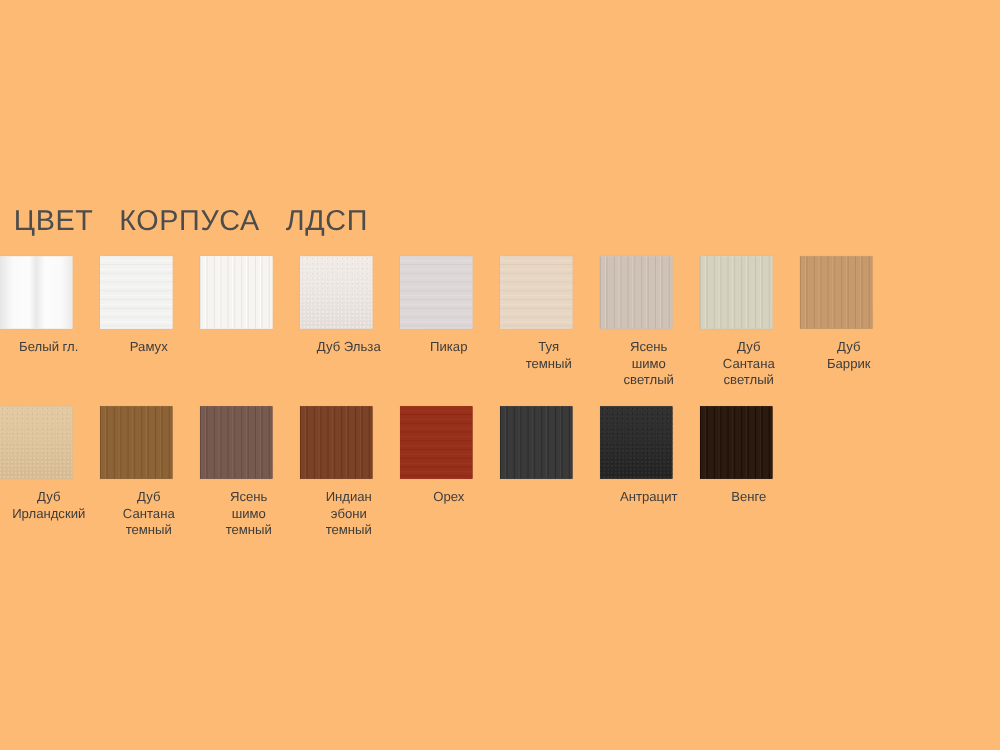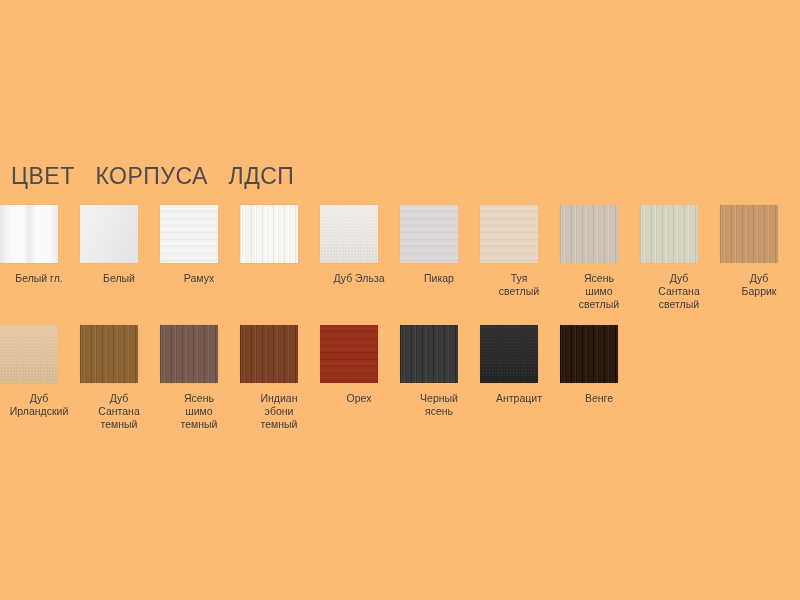--- a/index.html
+++ b/index.html
@@ -81,26 +81,20 @@
 
   <div class="grid">
     <div class="row row1">
         <div class="cell">
           <div class="swatch" style="background-color: rgb(244, 244, 244);">
             <div class="tex" style="background-image: linear-gradient(90deg, rgb(230, 230, 230) 0%, rgb(250, 250, 250) 18%, rgb(252, 252, 252) 40%, rgb(232, 232, 232) 50%, rgb(252, 252, 252) 62%, rgb(250, 250, 250) 85%, rgb(234, 234, 234) 100%); background-size: 100% 100%;"></div>
           </div>
           <div class="label">Белый  гл.</div>
         </div>
         <div class="cell">
-          <div class="swatch" style="background-color: rgb(236, 236, 237);">
-            <div class="tex" style="background-image: linear-gradient(115deg, rgb(242, 242, 243) 0%, rgb(236, 236, 237) 45%, rgb(227, 227, 228) 100%); background-size: 100% 100%;"></div>
-          </div>
-          <div class="label">Белый</div>
-        </div>
-        <div class="cell">
           <div class="swatch" style="background-color: rgb(242, 242, 241);">
             <div class="tex" style="background-image: repeating-linear-gradient(0deg, rgb(233, 233, 232) 0px, rgb(233, 233, 232) 1px, rgb(242, 242, 241) 1px, rgb(242, 242, 241) 3px, rgb(248, 248, 247) 3px, rgb(248, 248, 247) 4px, rgb(242, 242, 241) 4px, rgb(242, 242, 241) 7px), linear-gradient(90deg, rgb(248, 248, 247) 0%, rgb(242, 242, 241) 50%, rgb(233, 233, 232) 100%); background-size: 100% 7px, 100% 100%;"></div>
           </div>
           <div class="label">Рамух</div>
         </div>
         <div class="cell">
           <div class="swatch" style="background-color: rgb(247, 245, 242);">
             <div class="tex" style="background-image: repeating-linear-gradient(90deg, rgb(231, 229, 226) 0px, rgb(231, 229, 226) 1px, rgb(247, 245, 242) 1px, rgb(247, 245, 242) 4px, rgb(255, 255, 254) 4px, rgb(255, 255, 254) 5px, rgb(238, 236, 233) 5px, rgb(238, 236, 233) 6px, rgb(247, 245, 242) 6px, rgb(247, 245, 242) 11px), linear-gradient(0deg, rgb(238, 236, 233) 0%, rgb(247, 245, 242) 45%, rgb(253, 251, 248) 100%); background-size: 11px 100%, 100% 100%;"></div>
           </div>
         </div>
@@ -114,21 +108,21 @@
           <div class="swatch" style="background-color: rgb(222, 215, 216);">
             <div class="tex" style="background-image: repeating-linear-gradient(0deg, rgb(213, 206, 207) 0px, rgb(213, 206, 207) 1px, rgb(222, 215, 216) 1px, rgb(222, 215, 216) 3px, rgb(228, 221, 222) 3px, rgb(228, 221, 222) 4px, rgb(222, 215, 216) 4px, rgb(222, 215, 216) 7px), linear-gradient(90deg, rgb(228, 221, 222) 0%, rgb(222, 215, 216) 50%, rgb(213, 206, 207) 100%); background-size: 100% 7px, 100% 100%;"></div>
           </div>
           <div class="label">Пикар</div>
         </div>
         <div class="cell">
           <div class="swatch" style="background-color: rgb(230, 214, 195);">
             <div class="tex" style="background-image: repeating-linear-gradient(0deg, rgb(221, 205, 186) 0px, rgb(221, 205, 186) 1px, rgb(230, 214, 195) 1px, rgb(230, 214, 195) 3px, rgb(236, 220, 201) 3px, rgb(236, 220, 201) 4px, rgb(230, 214, 195) 4px, rgb(230, 214, 195) 7px), linear-gradient(90deg, rgb(236, 220, 201) 0%, rgb(230, 214, 195) 50%, rgb(221, 205, 186) 100%); background-size: 100% 7px, 100% 100%;"></div>
           </div>
           <div class="label">Туя
-светлый</div>
+темный</div>
         </div>
         <div class="cell">
           <div class="swatch" style="background-color: rgb(207, 195, 184);">
             <div class="tex" style="background-image: repeating-linear-gradient(90deg, rgb(191, 179, 168) 0px, rgb(191, 179, 168) 1px, rgb(207, 195, 184) 1px, rgb(207, 195, 184) 4px, rgb(219, 207, 196) 4px, rgb(219, 207, 196) 5px, rgb(198, 186, 175) 5px, rgb(198, 186, 175) 6px, rgb(207, 195, 184) 6px, rgb(207, 195, 184) 11px), linear-gradient(0deg, rgb(198, 186, 175) 0%, rgb(207, 195, 184) 45%, rgb(213, 201, 190) 100%); background-size: 11px 100%, 100% 100%;"></div>
           </div>
           <div class="label">Ясень
 шимо
 светлый</div>
         </div>
         <div class="cell">
@@ -182,22 +176,20 @@
         <div class="cell">
           <div class="swatch" style="background-color: rgb(150, 48, 26);">
             <div class="tex" style="background-image: repeating-linear-gradient(0deg, rgb(141, 39, 17) 0px, rgb(141, 39, 17) 1px, rgb(150, 48, 26) 1px, rgb(150, 48, 26) 3px, rgb(156, 54, 32) 3px, rgb(156, 54, 32) 4px, rgb(150, 48, 26) 4px, rgb(150, 48, 26) 7px), linear-gradient(90deg, rgb(156, 54, 32) 0%, rgb(150, 48, 26) 50%, rgb(141, 39, 17) 100%); background-size: 100% 7px, 100% 100%;"></div>
           </div>
           <div class="label">Орех</div>
         </div>
         <div class="cell">
           <div class="swatch" style="background-color: rgb(58, 58, 58);">
             <div class="tex" style="background-image: repeating-linear-gradient(90deg, rgb(42, 42, 42) 0px, rgb(42, 42, 42) 1px, rgb(58, 58, 58) 1px, rgb(58, 58, 58) 4px, rgb(70, 70, 70) 4px, rgb(70, 70, 70) 5px, rgb(49, 49, 49) 5px, rgb(49, 49, 49) 6px, rgb(58, 58, 58) 6px, rgb(58, 58, 58) 11px), linear-gradient(0deg, rgb(49, 49, 49) 0%, rgb(58, 58, 58) 45%, rgb(64, 64, 64) 100%); background-size: 11px 100%, 100% 100%;"></div>
           </div>
-          <div class="label">Черный
-ясень</div>
         </div>
         <div class="cell">
           <div class="swatch" style="background-color: rgb(43, 43, 43);">
             <div class="tex" style="background-image: radial-gradient(rgb(27, 27, 27) 0.6px, transparent 0.7px), radial-gradient(rgb(55, 55, 55) 0.5px, transparent 0.6px), linear-gradient(0deg, rgb(34, 34, 34) 0%, rgb(43, 43, 43) 50%, rgb(49, 49, 49) 100%); background-size: 4px 4px, 3px 3px, 100% 100%; background-position: 0px 0px, 2px 1px, 0px 0px;"></div>
           </div>
           <div class="label">Антрацит</div>
         </div>
         <div class="cell">
           <div class="swatch" style="background-color: rgb(43, 26, 15);">
             <div class="tex" style="background-image: repeating-linear-gradient(90deg, rgb(27, 10, 0) 0px, rgb(27, 10, 0) 1px, rgb(43, 26, 15) 1px, rgb(43, 26, 15) 4px, rgb(55, 38, 27) 4px, rgb(55, 38, 27) 5px, rgb(34, 17, 6) 5px, rgb(34, 17, 6) 6px, rgb(43, 26, 15) 6px, rgb(43, 26, 15) 11px), linear-gradient(0deg, rgb(34, 17, 6) 0%, rgb(43, 26, 15) 45%, rgb(49, 32, 21) 100%); background-size: 11px 100%, 100% 100%;"></div>

